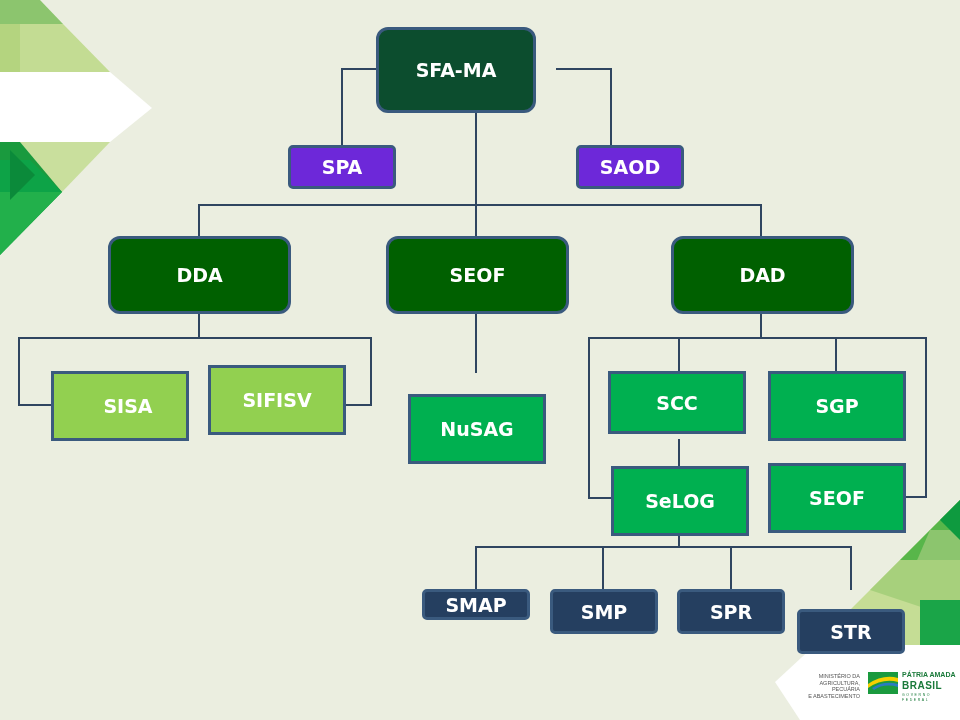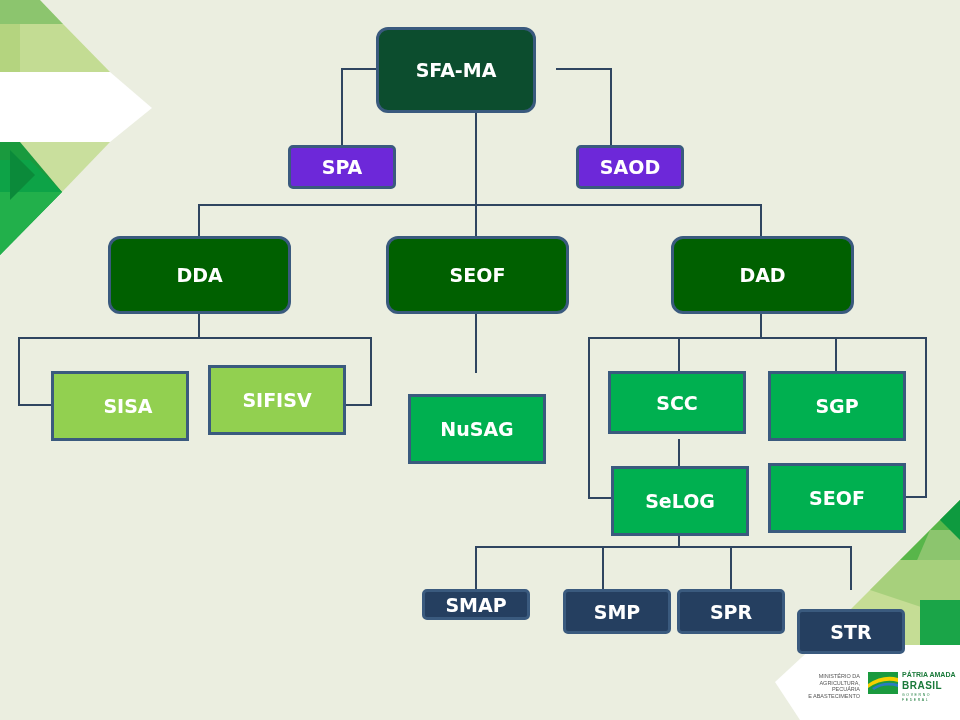--- a/index.html
+++ b/index.html
@@ -116,21 +116,21 @@
 <div class="node c-green" style="left:611px;top:466px;width:138px;height:70px;">
     <span>SeLOG</span>
   </div>
 <div class="node c-green" style="left:768px;top:463px;width:138px;height:70px;">
     <span>SEOF</span>
   </div>
 
 <div class="node s c-blue" style="left:422px;top:589px;width:108px;height:31px;">
     <span>SMAP</span>
   </div>
-<div class="node s c-blue" style="left:550px;top:589px;width:108px;height:45px;margin-left:13px;">
+<div class="node s c-blue" style="left:550px;top:589px;width:108px;height:45px;">
     <span>SMP</span>
   </div>
 <div class="node s c-blue" style="left:677px;top:589px;width:108px;height:45px;">
     <span>SPR</span>
   </div>
 <div class="node s c-blue" style="left:797px;top:589px;width:108px;height:45px;margin-top:20px;">
     <span>STR</span>
   </div>
 
 <div class="min-text">

